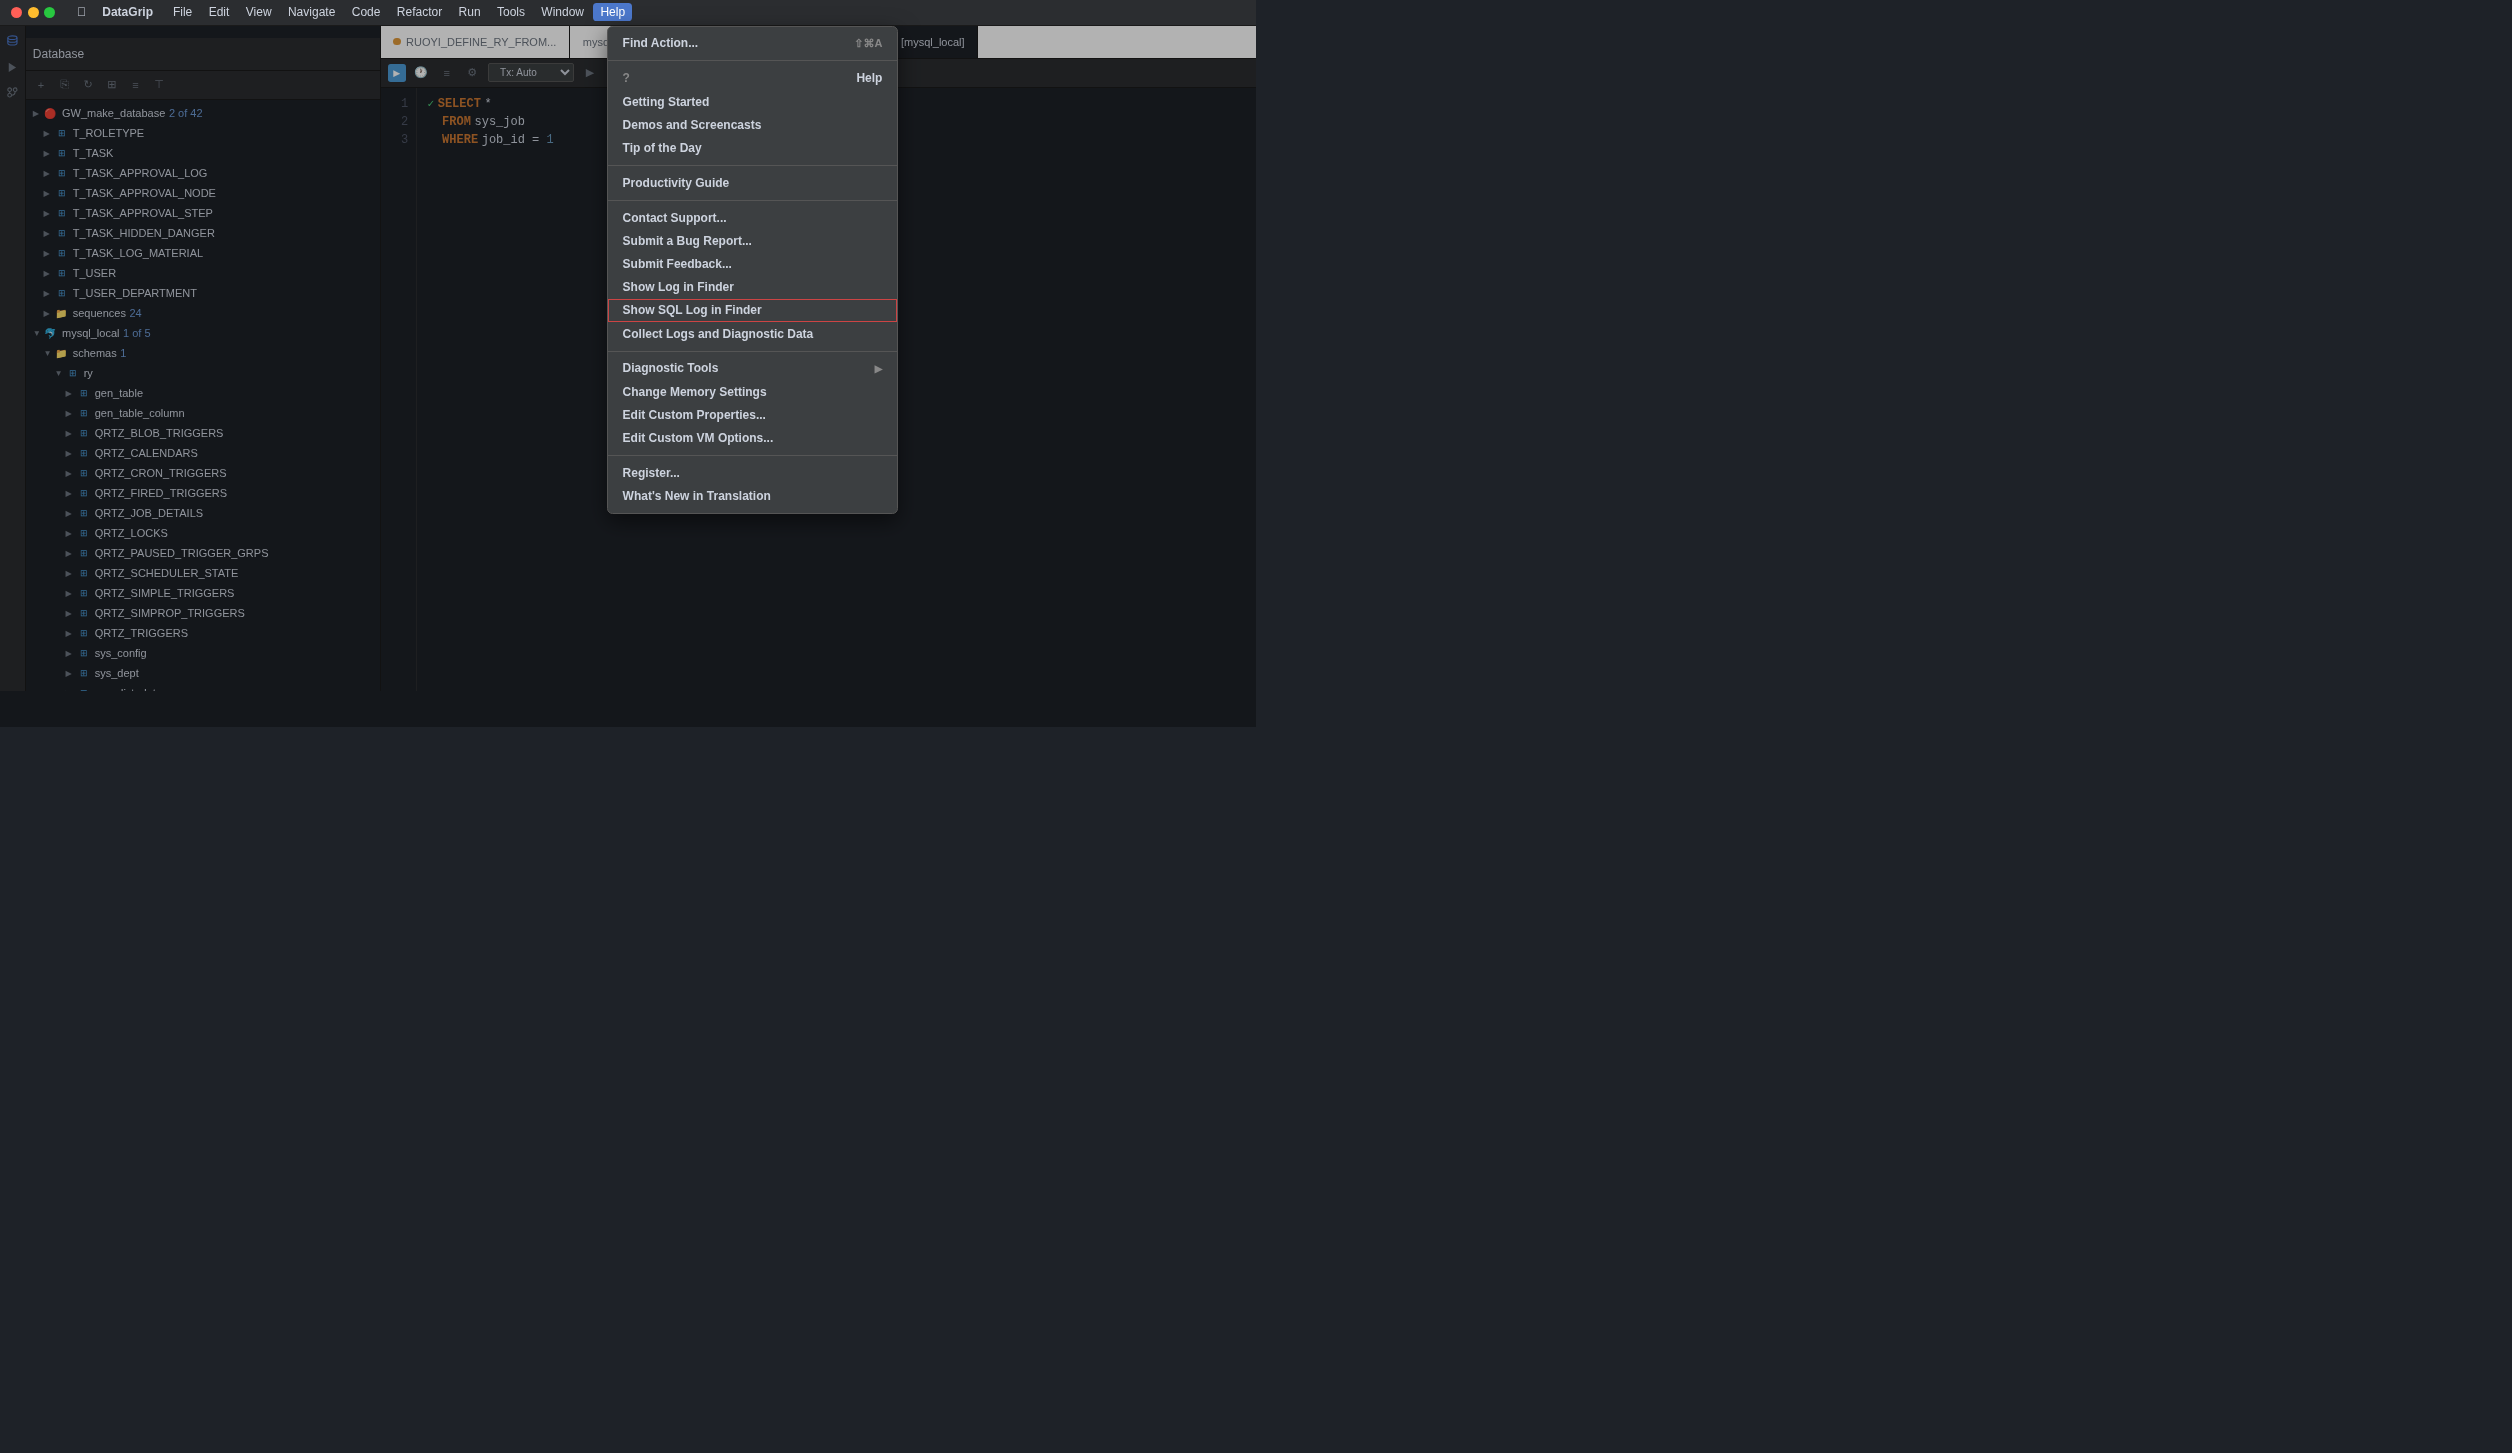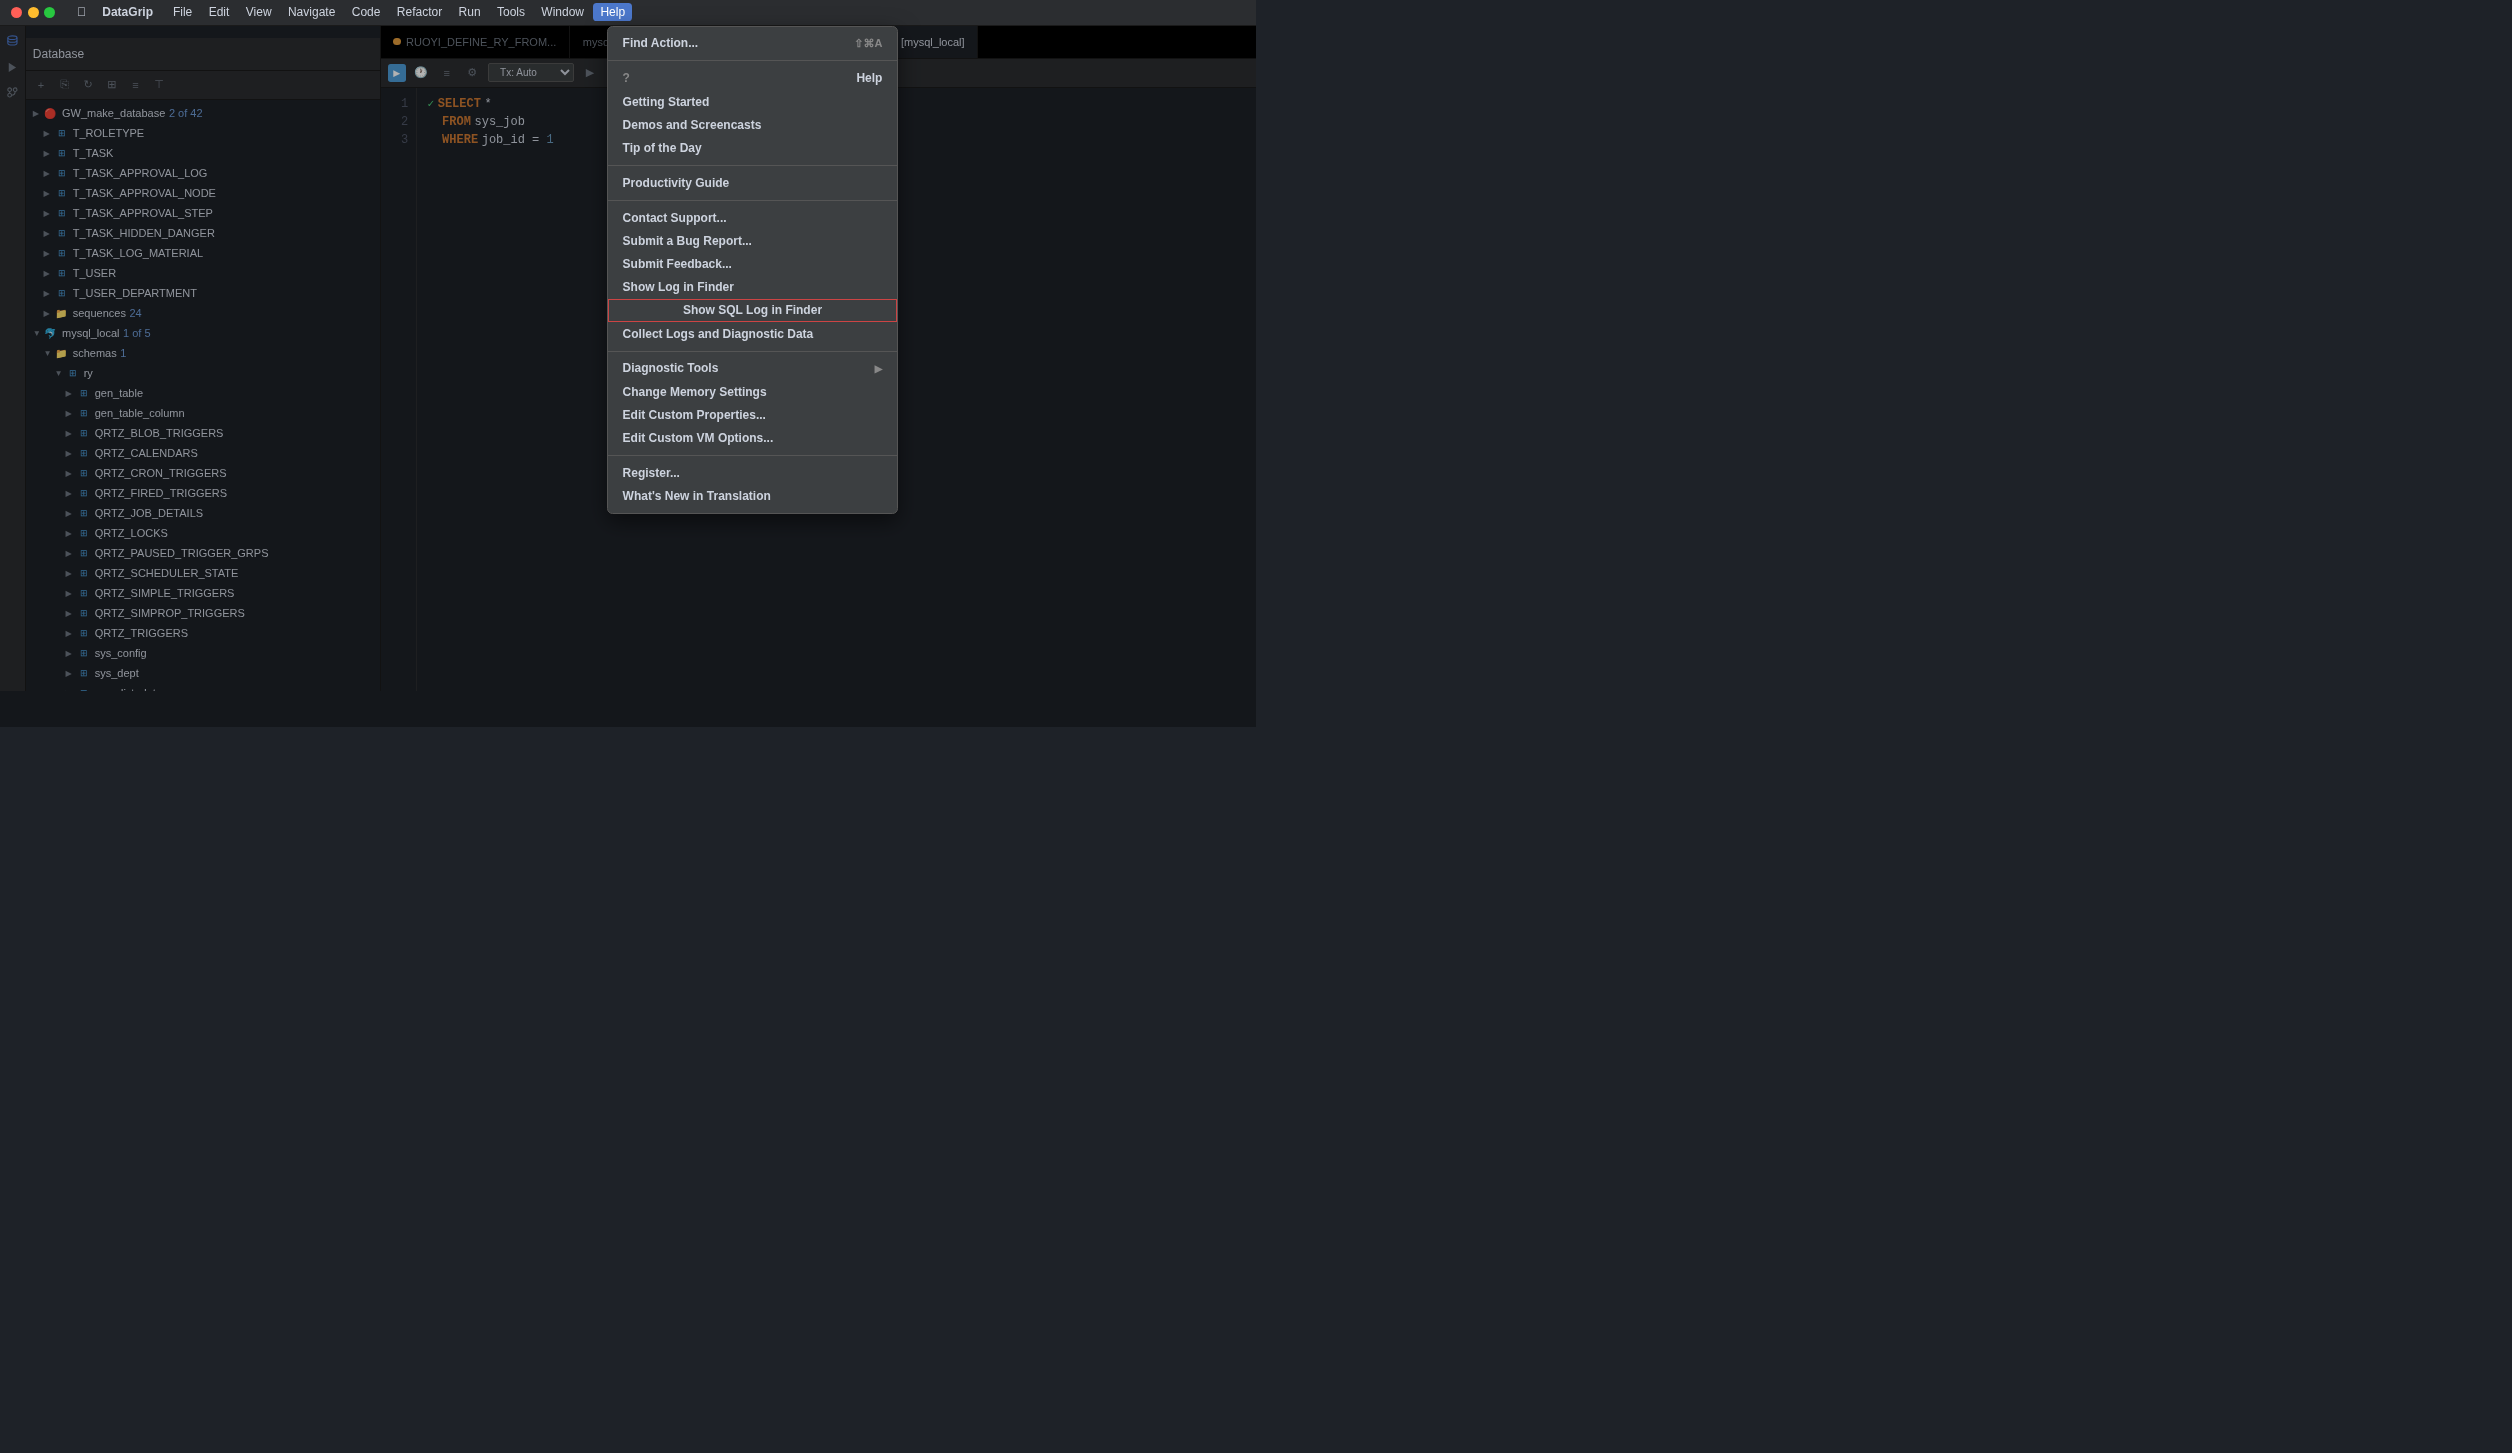--- a/index.html
+++ b/index.html
@@ -177,21 +177,21 @@
 
     
     .editor-area {
       flex: 1;
       background: #1e2228;
       display: flex;
       flex-direction: column;
     }
     .editor-tabs {
       height: 33px;
-      background: #000000;
+      background: #ffffff;
       display: flex;
       align-items: center;
       border-bottom: 0.9px solid #1a1a1a;
       overflow: hidden;
     }
     .editor-tab {
       height: 33px;
       padding: 0 12.8px;
       display: flex;
       align-items: center;
@@ -326,21 +326,20 @@
       padding: 4.6px 14.6px;
       cursor: pointer;
       color: #cdd3de;
       font-size: 12px;
       position: relative;
       justify-content: space-between;
     }
     .menu-row.highlighted-red {
       outline: 1.8px solid #cc4444;
       outline-offset: -1.8px;
-      justify-content: center;
     }
     .menu-row .shortcut {
       color: #888;
       font-size: 11px;
       margin-left: auto;
     }
     .menu-row .arrow {
       color: #888;
       font-size: 10px;
     }

